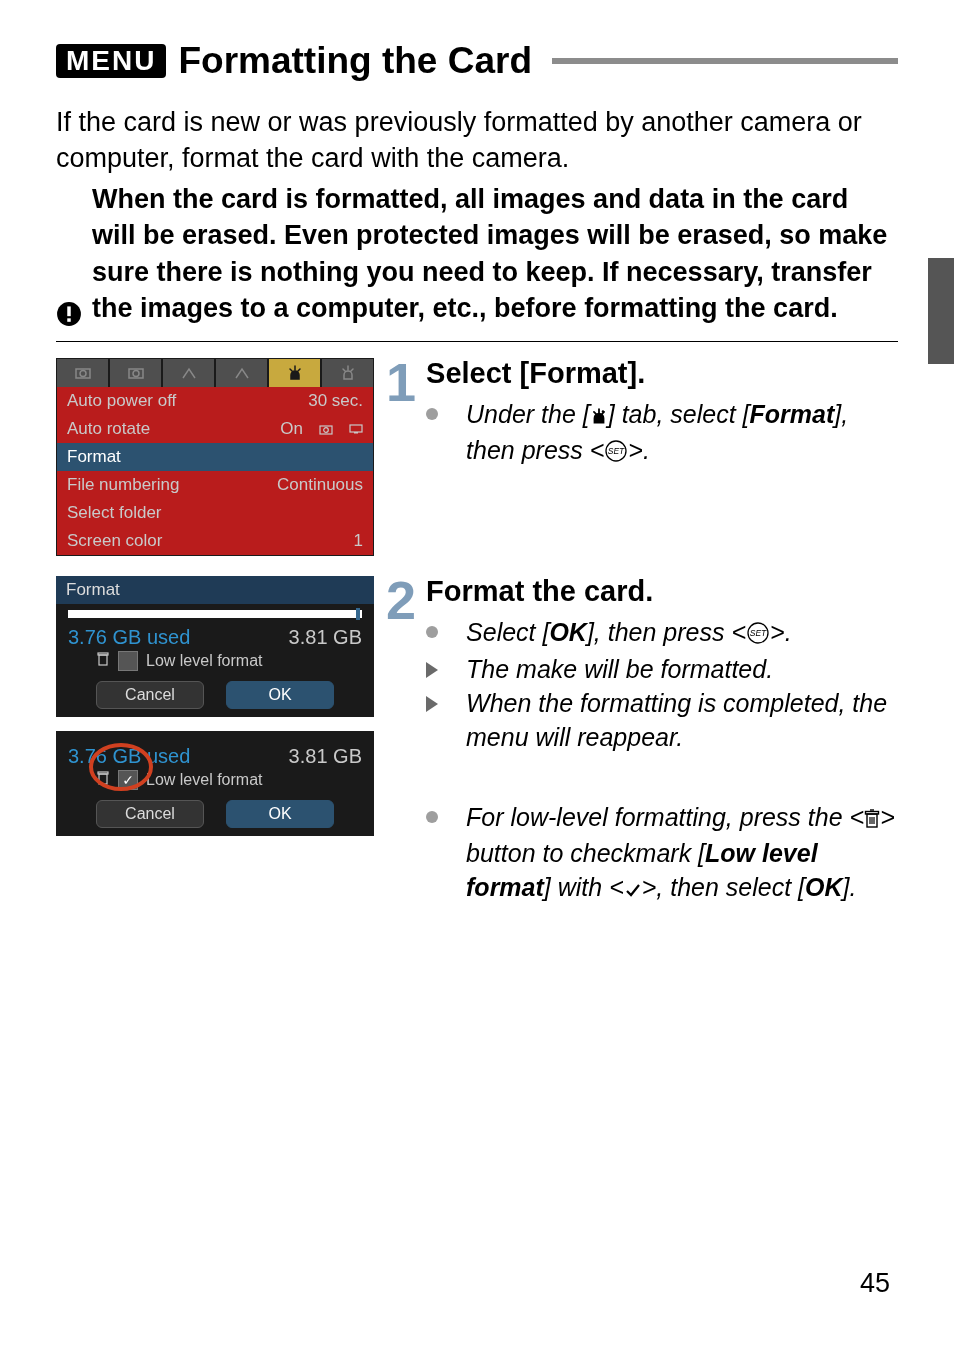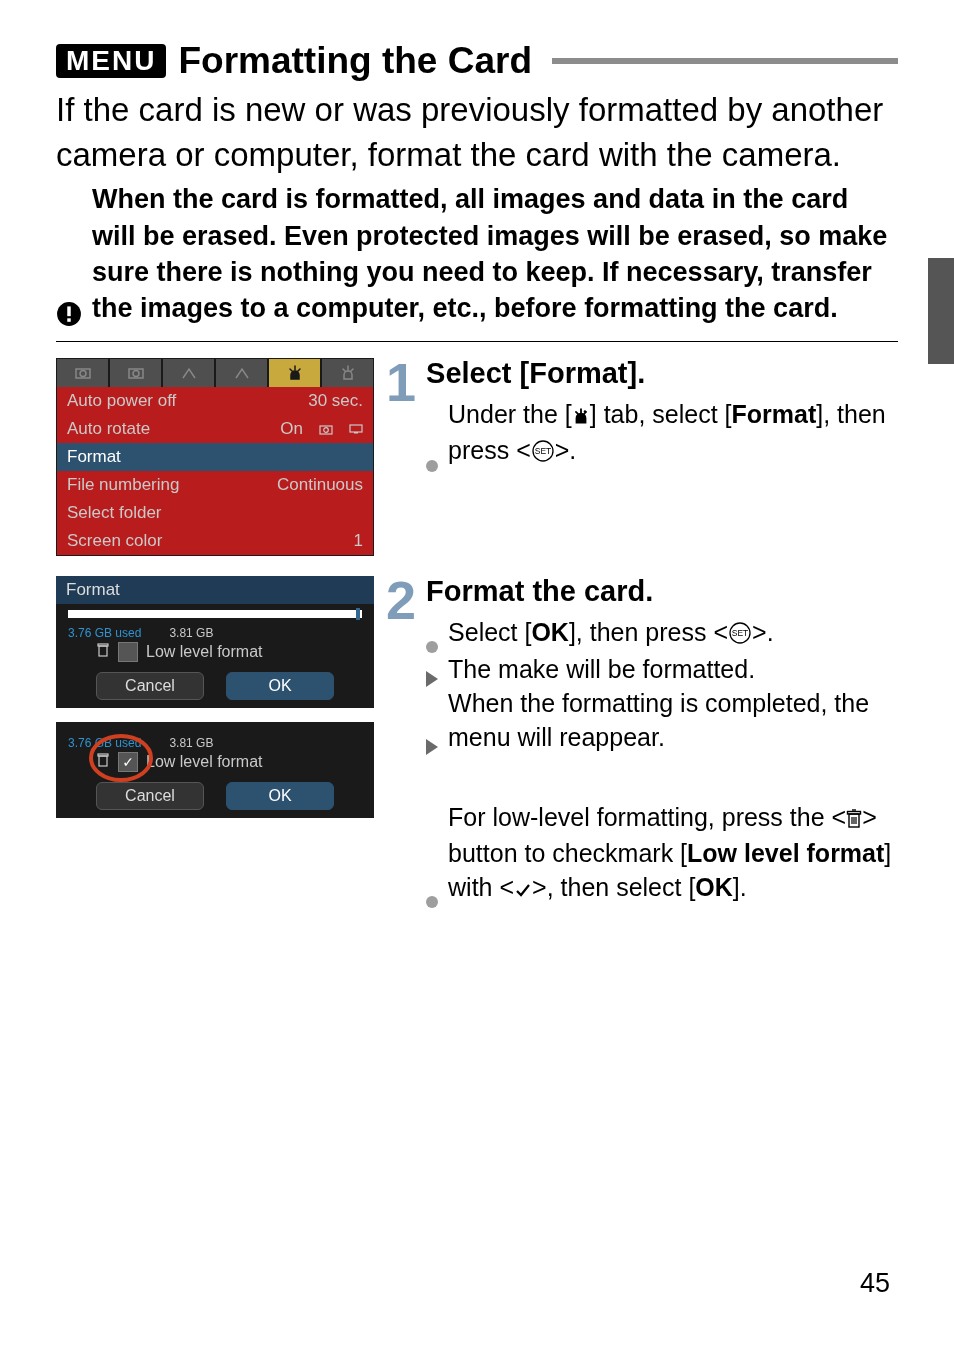--- a/index.html
+++ b/index.html
@@ -55,22 +55,22 @@
   }
   .title-rule {
     flex: 1;
     height: 6px;
     background: #8c8c8c;
     margin-left: 8px;
   }
 
   
   .intro {
-    margin-top: 6px;
-    font-size: 33px;
+    margin-top: 22px;
+    font-size: 27px;
     line-height: 1.35;
   }
   .warning-row {
     display: flex;
     align-items: flex-end;
     gap: 10px;
     margin-top: 4px;
   }
   .warning-icon {
     flex: 0 0 auto;
@@ -120,22 +120,23 @@
     font-weight: bold;
     line-height: 1.1;
     margin-bottom: 8px;
   }
   .step-body {
     font-size: 25px;
     line-height: 1.35;
   }
   .bullet-line, .arrow-line {
     display: flex;
-    align-items: flex-end;
-    gap: 10px;
+    align-items: flex-start;
+    gap: 28px;
+    font-style: italic;
   }
   .gray-dot {
     width: 12px; height: 12px; border-radius: 50%;
     background: #9e9e9e; margin-top: 10px; flex: 0 0 auto;
   }
   .arrow-right {
     width: 0; height: 0;
     border-top: 8px solid transparent;
     border-bottom: 8px solid transparent;
     border-left: 12px solid #6a6a6a;
@@ -225,23 +226,23 @@
   }
   .progress-marker {
     position: absolute;
     top: -2px;
     width: 4px;
     height: 12px;
     background: #35688f;
   }
   .usage-row {
     display: flex;
-    justify-content: flex-start;
+    justify-content: space-between;
     padding: 4px 12px 2px 12px;
-    font-size: 12px;
+    font-size: 20px;
     color: #2f93d0;
     gap: 28px;
   }
   .usage-row .right { color: #c9c9c9; }
   .llf-row {
     display: flex;
     align-items: center;
     gap: 8px;
     padding: 0 12px 6px 40px;
     color: #c9c9c9;

